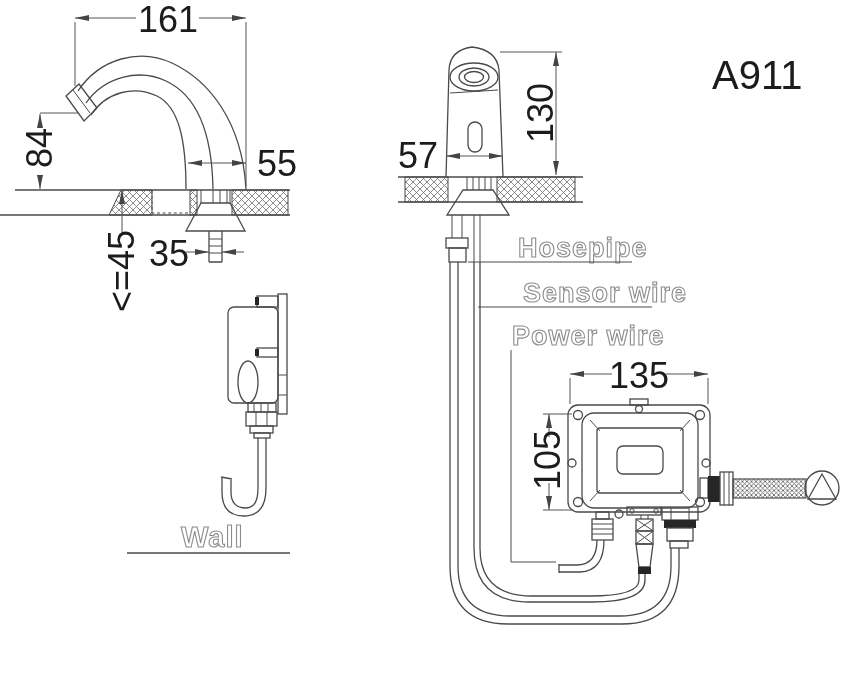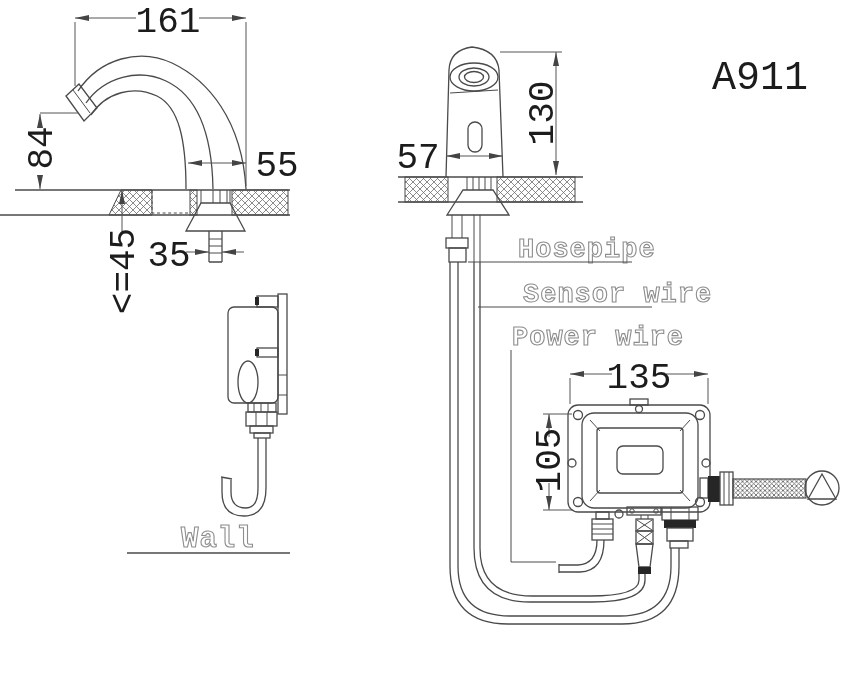--- a/index.html
+++ b/index.html
@@ -5,21 +5,21 @@
   :root{
     --line:#4a4a4a;
     --dim-text:#1c1c1c;
     --outline-text:#8d8d8d;
     --bg:#ffffff;
   }
   html,body{margin:0;padding:0;background:#f2f2f2;}
   .stage{
     width:841px;height:679px;background:var(--bg);
     position:relative;overflow:hidden;
-    font-family:Liberation Mono, monospace;
+    font-family:Liberation Sans, sans-serif;
   }
   svg{display:block}
   .ln{stroke:var(--line);stroke-width:1.3;fill:none;stroke-linecap:butt}
   .thin{stroke:var(--line);stroke-width:1;fill:none}
   .dimln{stroke:#555;stroke-width:1;fill:none}
   .dash{stroke:var(--line);stroke-width:1;fill:none;stroke-dasharray:3 2.6}
   .hatchfill{fill:url(#hatch);stroke:var(--line);stroke-width:1}
   .braidfill{fill:url(#braid);stroke:var(--line);stroke-width:1.2}
   .solid{fill:#262626;stroke:none}
   .dimtxt{font-size:36px;fill:var(--dim-text);letter-spacing:0px}

